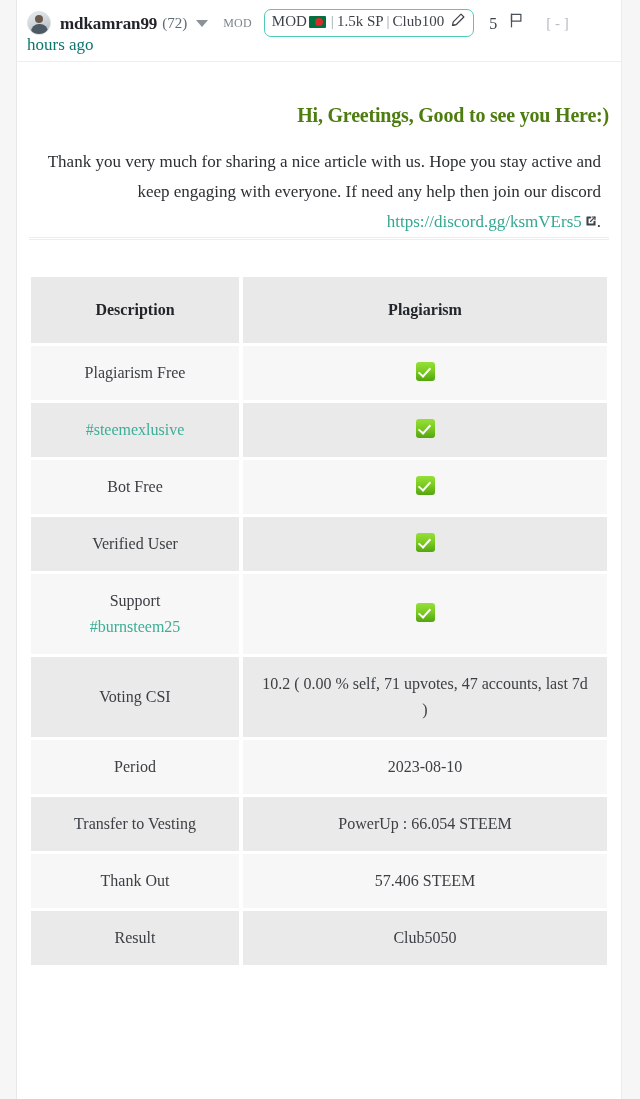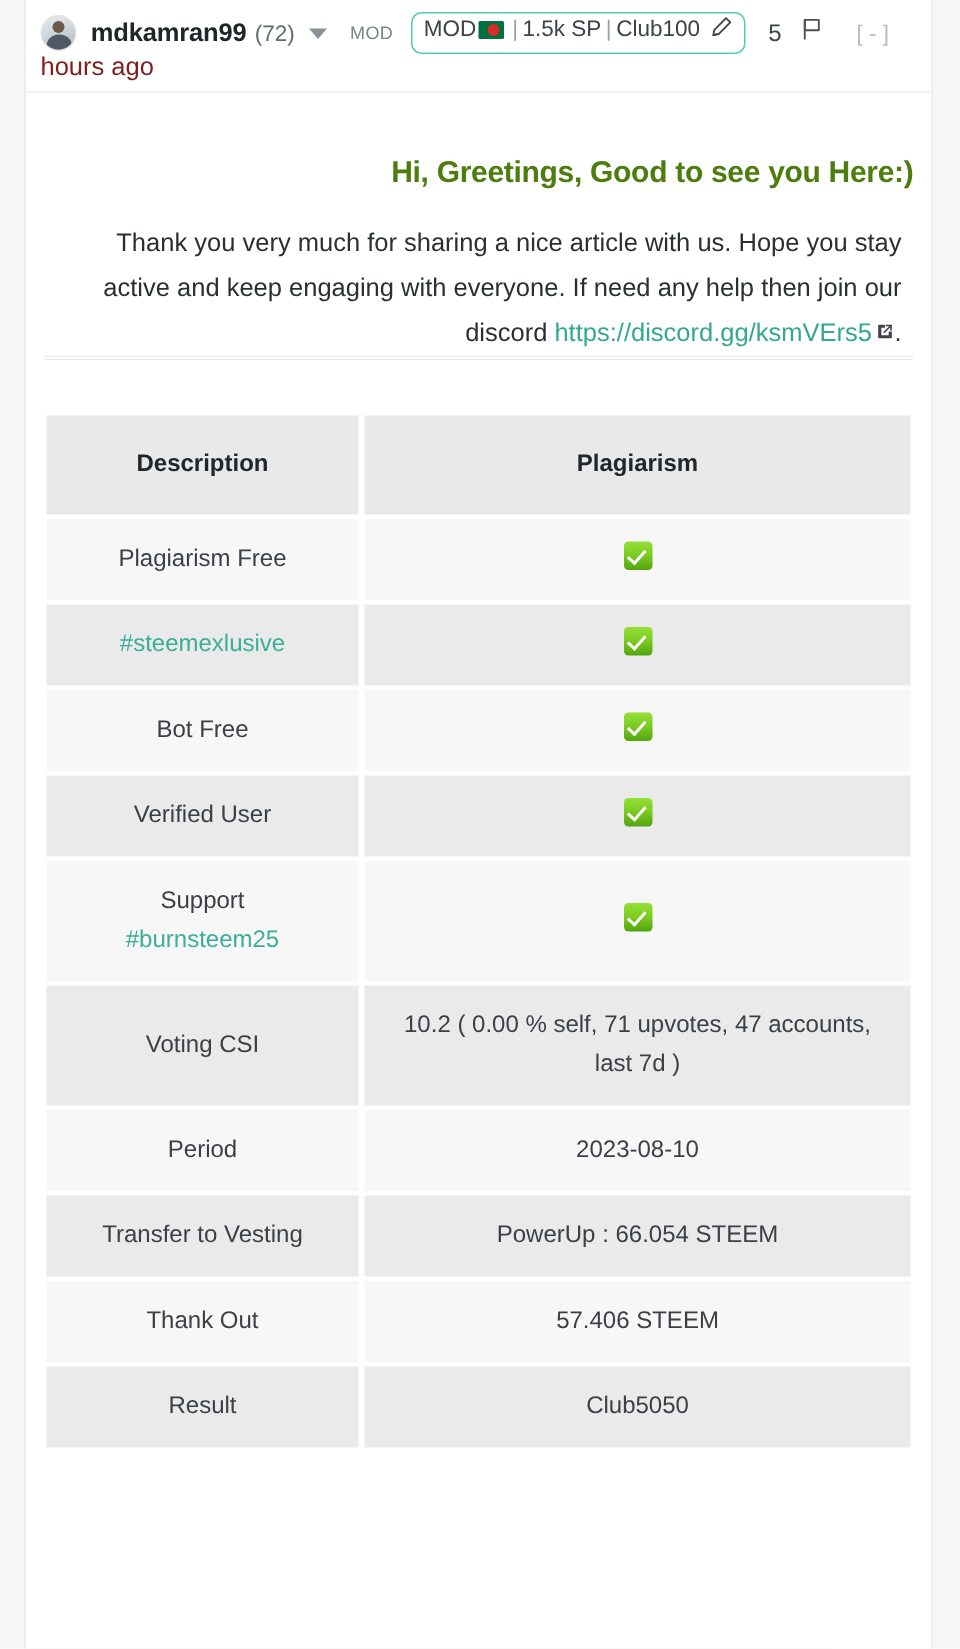--- a/index.html
+++ b/index.html
@@ -13,20 +13,21 @@
     font-family: "Liberation Sans", sans-serif;
     color: #333;
     overflow: hidden;
   }
 
   .page {
     position: relative;
     width: 556px;
     height: 1099px;
     background: #f6f6f6;
+    font-family: Liberation Serif, serif;
   }
 
   
   .comment-card {
     position: absolute;
     left: 16px;
     top: 0;
     width: 606px;
     min-height: 1099px;
     background: #ffffff;
@@ -170,21 +171,21 @@
     margin-left: 8px;
   }
   .collapse-toggle {
     font-size: 15px;
     color: #b6bcc1;
     vertical-align: middle;
     margin-left: 18px;
   }
   .timestamp {
     font-size: 17px;
-    color: #7f1d1d;
+    color: #0f766e;
     display: block;
     margin-top: -2px;
   }
 
   
   .comment-body {
     padding: 0 12px;
   }
   .greeting-title {
     text-align: right;

